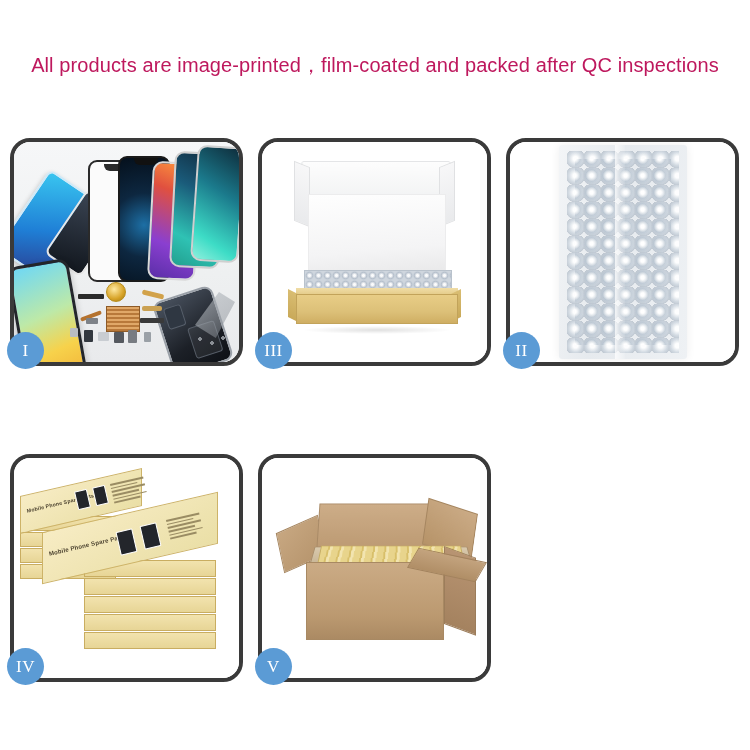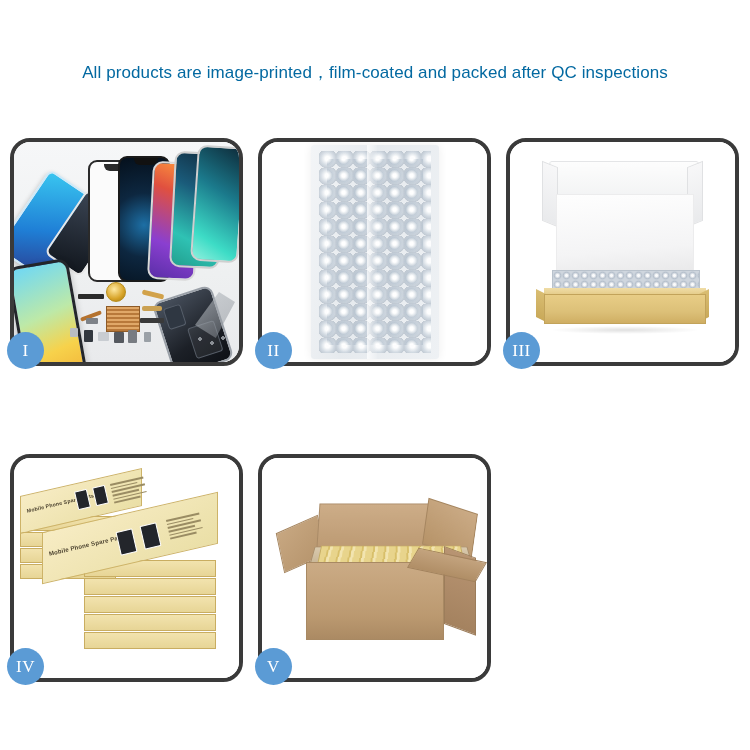--- a/index.html
+++ b/index.html
@@ -12,21 +12,21 @@
   .page { position: relative; width: 750px; height: 750px; background: #fff; }
 
   
   .header { text-align: center; padding-top: 34px; }
   .title {
     font-size: 35px; font-weight: 700; color: #141414;
     letter-spacing: 1.2px; line-height: 1.05;
     font-family: "Liberation Sans", sans-serif;
   }
   .subtitle {
-    margin-top: 27px; font-size: 17px; color: #0369a1;
+    margin-top: 18px; font-size: 20px; color: #be185d;
     letter-spacing: .1px;
   }
 
   
   .grid {
     position: absolute; left: 10px; top: 138px;
     width: 730px; height: 548px;
     display: grid;
     grid-template-columns: repeat(3, 233px);
     grid-template-rows: repeat(2, 228px);
@@ -415,47 +415,47 @@
         <div class="tiny t5"></div>
         <div class="tiny t6"></div>
         <div class="tiny t7"></div>
         <div class="tool"></div>
         <div class="screws"></div>
       </div>
       <div class="badge">I</div>
     </div>
 
     <div class="panel">
-      <div class="panel-inner p2">
-        <div class="wrapsheet">
-          <div class="bubbles"></div>
-          <div class="bubbles2"></div>
-          <div class="wrapfold"></div>
-        </div>
-      </div>
-      <div class="badge">II</div>
-    </div>
-
-    <div class="panel">
       <div class="panel-inner p3">
         <div class="b3-lid"></div>
         <div class="b3-lid-l"></div>
         <div class="b3-lid-r"></div>
         <div class="b3-foam"></div>
         <div class="b3-bubble"></div>
         <div class="b3-lip"></div>
         <div class="b3-side-l"></div>
         <div class="b3-side-r"></div>
         <div class="b3-front"></div>
         <div class="b3-shadow"></div>
       </div>
       <div class="badge">III</div>
     </div>
 
     <div class="panel">
+      <div class="panel-inner p2">
+        <div class="wrapsheet">
+          <div class="bubbles"></div>
+          <div class="bubbles2"></div>
+          <div class="wrapfold"></div>
+        </div>
+      </div>
+      <div class="badge">II</div>
+    </div>
+
+    <div class="panel">
       <div class="panel-inner p4">
 
         <div class="ybox" style="left:6px;top:58px;width:96px;height:15px;"></div>
         <div class="ybox" style="left:6px;top:74px;width:96px;height:15px;"></div>
         <div class="ybox" style="left:6px;top:90px;width:96px;height:15px;"></div>
         <div class="ybox" style="left:6px;top:106px;width:96px;height:15px;"></div>
         <div class="ytop" style="left:6px;top:24px;width:122px;height:38px;transform:skewY(-13deg);"></div>
         <div class="ylabel" style="left:12px;top:42px;transform:rotate(-13deg);">Mobile Phone Spare Parts</div>
         <div class="yphone" style="left:62px;top:32px;width:13px;height:19px;transform:rotate(-13deg);"></div>
         <div class="yphone" style="left:80px;top:28px;width:13px;height:19px;transform:rotate(-13deg);"></div>

